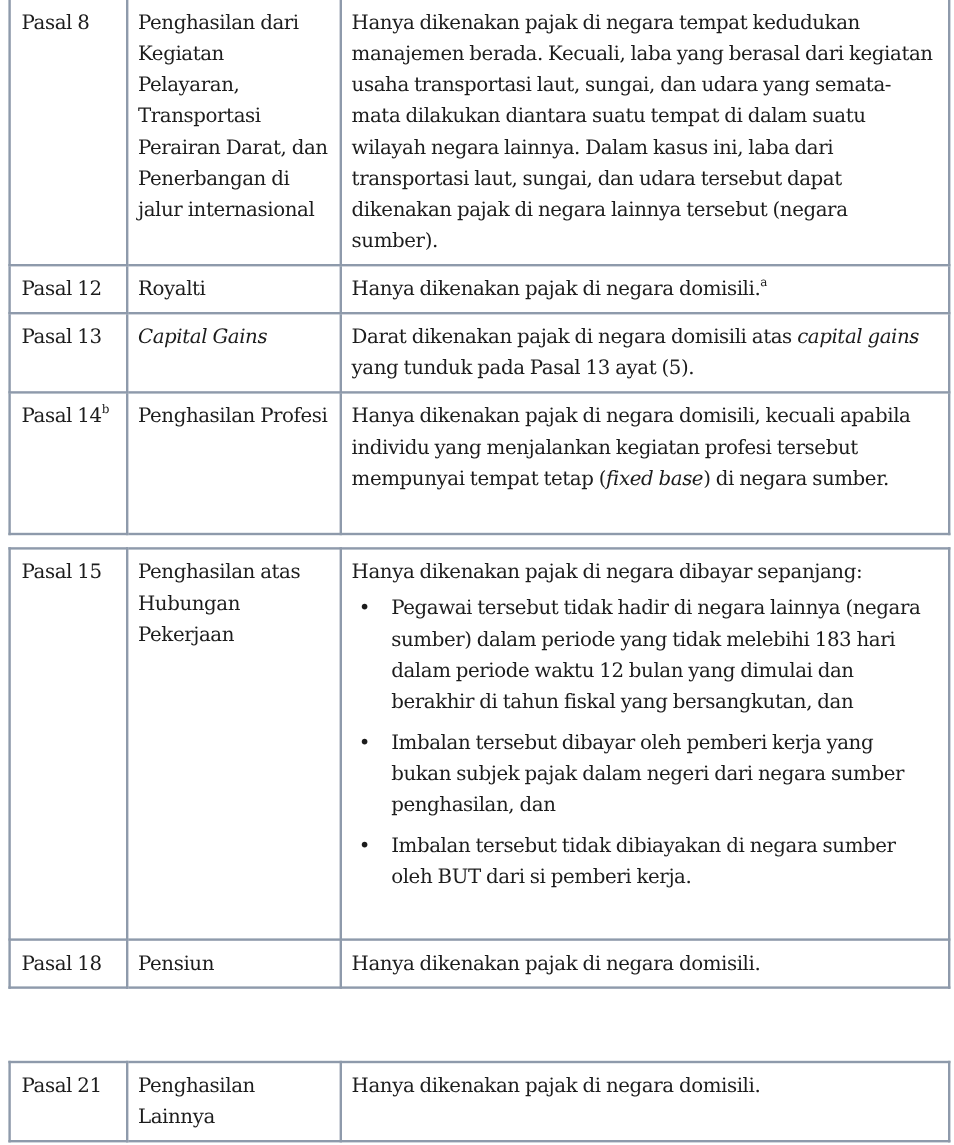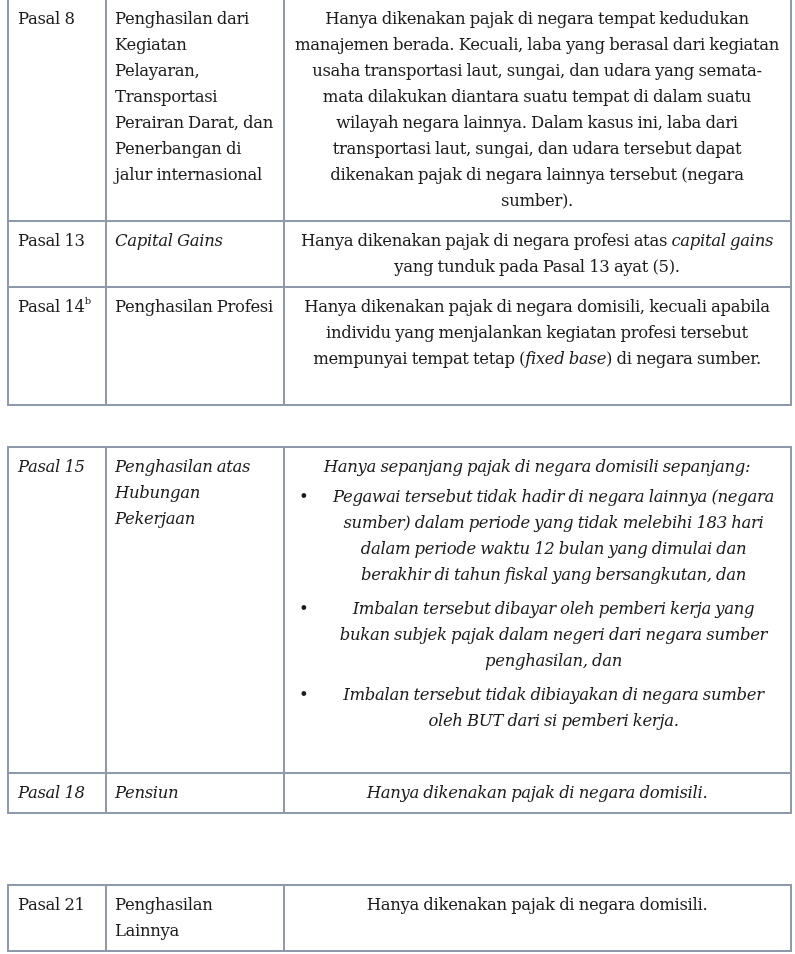--- a/index.html
+++ b/index.html
@@ -30,21 +30,21 @@
       line-height: 26px;
       letter-spacing: -0.35px;
       word-spacing: -0.5px;
     }
     .seg.open-top tr:first-child td { border-top: none; }
     col.c1 { width: 98px; }
     col.c2 { width: 178px; }
     col.c3 { width: 507px; }
     td.c1 { padding-left: 9px; }
     td.c2 { padding-left: 8px; }
-    td.c3 { padding-left: 8px; text-align: center; }
+    td.c3 { padding-left: 8px; }
     .it { font-style: italic; }
     sup {
       font-size: 10px;
       line-height: 0;
       position: relative;
       top: -2px;
     }
     ul.bullets {
       list-style: none;
       margin: 4px 0 0 0;
@@ -70,45 +70,50 @@
       <col class="c1">
       <col class="c2">
       <col class="c3">
     </colgroup>
   <tbody>
     <tr style="height:220px;">
       <td class="c1"><span>Pasal 8</span></td>
       <td class="c2"><span>Penghasilan dari Kegiatan Pelayaran, Transportasi Perairan Darat, dan Penerbangan di jalur internasional</span></td>
       <td class="c3"><span>Hanya dikenakan pajak di negara tempat kedudukan manajemen berada. Kecuali, laba yang berasal dari kegiatan usaha transportasi laut, sungai, dan udara yang semata-mata dilakukan diantara suatu tempat di dalam suatu wilayah negara lainnya. Dalam kasus ini, laba dari transportasi laut, sungai, dan udara tersebut dapat dikenakan pajak di negara lainnya tersebut (negara sumber).</span></td>
     </tr>
+    <tr style="height:36px;">
+      <td class="c1"><span>Pasal 12</span></td>
+      <td class="c2"><span>Royalti</span></td>
+      <td class="c3"><span>Hanya dikenakan pajak di negara domisili.</span><sup>a</sup></td>
+    </tr>
     <tr style="height:61px;">
       <td class="c1"><span>Pasal 13</span></td>
       <td class="c2"><span class="it">Capital Gains</span></td>
-      <td class="c3"><span>Hanya dikenakan pajak di negara profesi atas</span> <span class="it">capital gains</span> <span>yang tunduk pada Pasal 13 ayat (5).</span></td>
+      <td class="c3"><span>Darat dikenakan pajak di negara domisili atas</span> <span class="it">capital gains</span> <span>yang tunduk pada Pasal 13 ayat (5).</span></td>
     </tr>
     <tr style="height:118px;margin-top:20px;">
       <td class="c1"><span>Pasal 14</span><sup>b</sup></td>
       <td class="c2"><span>Penghasilan Profesi</span></td>
       <td class="c3"><span>Hanya dikenakan pajak di negara domisili, kecuali apabila individu yang menjalankan kegiatan profesi tersebut mempunyai tempat tetap (</span><span class="it">fixed base</span><span>) di negara sumber.</span></td>
     </tr>
   </tbody>
 </table>
 
-<table class="seg" style="top:446px;font-style:italic;">
+<table class="seg" style="top:456px;">
   <colgroup>
       <col class="c1">
       <col class="c2">
       <col class="c3">
     </colgroup>
   <tbody>
     <tr style="height:326px;">
       <td class="c1"><span>Pasal 15</span></td>
       <td class="c2"><span>Penghasilan atas Hubungan Pekerjaan</span></td>
       <td class="c3">
-        <div>Hanya sepanjang pajak di negara domisili sepanjang:</div>
+        <div>Hanya dikenakan pajak di negara dibayar sepanjang:</div>
         <ul class="bullets">
           <li><span class="dot">•</span><span>Pegawai tersebut tidak hadir di negara lainnya (negara sumber) dalam periode yang tidak melebihi 183 hari dalam periode waktu 12 bulan yang dimulai dan berakhir di tahun fiskal yang bersangkutan, dan</span></li>
           <li><span class="dot">•</span><span>Imbalan tersebut dibayar oleh pemberi kerja yang bukan subjek pajak dalam negeri dari negara sumber penghasilan, dan</span></li>
           <li><span class="dot">•</span><span>Imbalan tersebut tidak dibiayakan di negara sumber oleh BUT dari si pemberi kerja.</span></li>
         </ul>
       </td>
     </tr>
     <tr style="height:40px;border-radius:19px;">
       <td class="c1"><span>Pasal 18</span></td>
       <td class="c2"><span>Pensiun</span></td>

